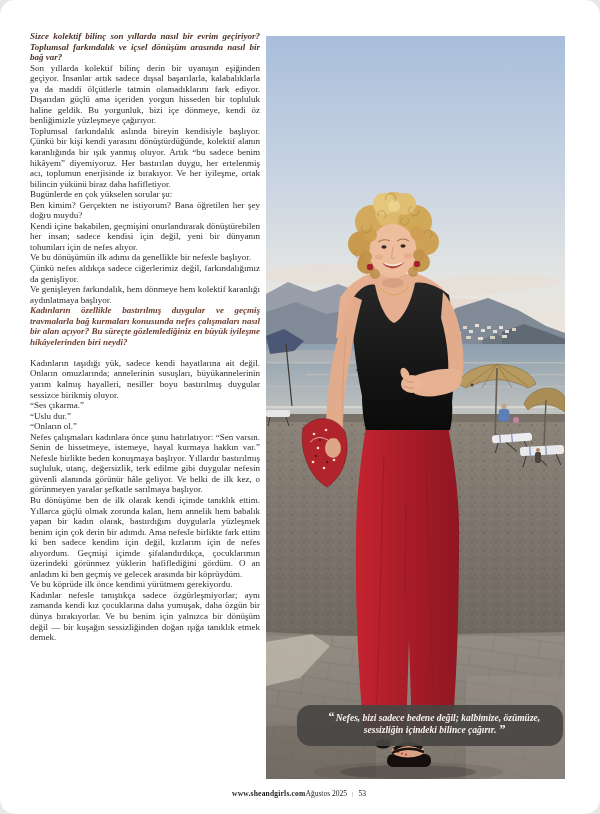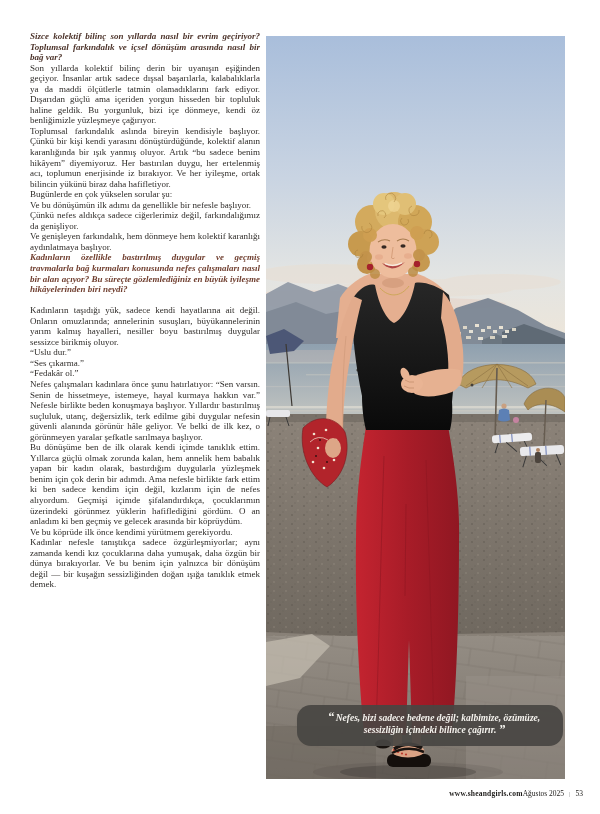--- a/index.html
+++ b/index.html
@@ -1,55 +1,57 @@
 <!DOCTYPE html>
 <html lang="tr"><head>
 <meta charset="utf-8">
 <style>
   html,body{margin:0;padding:0;background:#e8e8e8;}
   .page{position:relative;width:600px;height:814px;background:#ffffff;
-        font-family:"Liberation Serif",serif;overflow:hidden;margin:0 auto;}
+        font-family:"Liberation Serif",serif;overflow:hidden;margin:0 auto;border-radius:15px;}
   .text-col{position:absolute;left:30px;top:31px;width:230px;
             font-size:9px;line-height:10.55px;color:#2f2c29;text-align:justify;
             -webkit-hyphens:auto;hyphens:auto;}
   .text-col p{margin:0;}
   .text-col p.q{font-weight:bold;font-style:italic;color:#4d342b;}
   .text-col p.q2{color:#714031;margin-bottom:10.5px;}
   .photo{position:absolute;left:266px;top:36px;width:299px;height:743px;overflow:hidden;background:#cfd8e4;}
   .photo svg{display:block;}
   .quote-box{position:absolute;left:31px;top:669px;width:266px;height:41px;
              background:rgba(72,69,66,0.92);border-radius:14px;
              color:#f5f3ee;font-style:italic;font-weight:bold;text-align:center;
              font-size:9.5px;line-height:12px;box-sizing:border-box;padding:7px 6px 0 14px;}
   .qmark{font-size:13px;font-weight:900;letter-spacing:-1px;line-height:0;}
   .footer{position:absolute;left:15px;right:17px;top:789px;display:flex;
-          justify-content:flex-end;align-items:baseline;
+          justify-content:center;align-items:baseline;
           font-size:7.5px;color:#1d1b19;}
   .footer-left{font-weight:bold;letter-spacing:.2px;}
   .footer-right{display:flex;align-items:baseline;}
   .sep{margin:0 5px;color:#8a8a8a;font-size:7px;}
 </style>
 </head>
 <body>
 
 <div class="page">
 
   <div class="text-col">
     <p class="q">Sizce kolektif bilinç son yıllarda nasıl bir evrim geçiriyor? Toplumsal farkındalık ve içsel dönüşüm arasında nasıl bir bağ var?</p>
     <p>Son yıllarda kolektif bilinç derin bir uyanışın eşiğinden geçiyor. İnsanlar artık sadece dışsal başarılarla, kalabalıklarla ya da maddi ölçütlerle tatmin olamadıklarını fark ediyor. Dışarıdan güçlü ama içeriden yorgun hisseden bir topluluk haline geldik. Bu yorgunluk, bizi içe dönmeye, kendi öz benliğimizle yüzleşmeye çağırıyor.</p>
     <p>Toplumsal farkındalık aslında bireyin kendisiyle başlıyor. Çünkü bir kişi kendi yarasını dönüştürdüğünde, kolektif alanın karanlığında bir ışık yanmış oluyor. Artık “bu sadece benim hikâyem” diyemiyoruz. Her bastırılan duygu, her ertelenmiş acı, toplumun enerjisinde iz bırakıyor. Ve her iyileşme, ortak bilincin yükünü biraz daha hafifletiyor.</p>
     <p>Bugünlerde en çok yükselen sorular şu:</p>
+    <p>Ben kimim? Gerçekten ne istiyorum? Bana öğretilen her şey doğru muydu?</p>
+    <p>Kendi içine bakabilen, geçmişini onurlandırarak dönüştürebilen her insan; sadece kendisi için değil, yeni bir dünyanın tohumları için de nefes alıyor.</p>
     <p>Ve bu dönüşümün ilk adımı da genellikle bir nefesle başlıyor.</p>
     <p>Çünkü nefes aldıkça sadece ciğerlerimiz değil, farkındalığımız da genişliyor.</p>
     <p>Ve genişleyen farkındalık, hem dönmeye hem kolektif karanlığı aydınlatmaya başlıyor.</p>
     <p class="q q2">Kadınların özellikle bastırılmış duygular ve geçmiş travmalarla bağ kurmaları konusunda nefes çalışmaları nasıl bir alan açıyor? Bu süreçte gözlemlediğiniz en büyük iyileşme hikâyelerinden biri neydi?</p>
     <p>Kadınların taşıdığı yük, sadece kendi hayatlarına ait değil. Onların omuzlarında; annelerinin susuşları, büyükannelerinin yarım kalmış hayalleri, nesiller boyu bastırılmış duygular sessizce birikmiş oluyor.</p>
+    <p>“Ses çıkarma.”</p>
     <p>“Uslu dur.”</p>
-    <p>“Ses çıkarma.”</p>
-    <p>“Fedakâr ol.”</p>
+    <p>“Onların ol.”</p>
     <p>Nefes çalışmaları kadınlara önce şunu hatırlatıyor: “Sen varsın. Senin de hissetmeye, istemeye, hayal kurmaya hakkın var.” Nefesle birlikte beden konuşmaya başlıyor. Yıllardır bastırılmış suçluluk, utanç, değersizlik, terk edilme gibi duygular nefesin güvenli alanında görünür hâle geliyor. Ve belki de ilk kez, o görünmeyen yaralar şefkatle sarılmaya başlıyor.</p>
     <p>Bu dönüşüme ben de ilk olarak kendi içimde tanıklık ettim. Yıllarca güçlü olmak zorunda kalan, hem annelik hem babalık yapan bir kadın olarak, bastırdığım duygularla yüzleşmek benim için çok derin bir adımdı. Ama nefesle birlikte fark ettim ki ben sadece kendim için değil, kızlarım için de nefes alıyordum. Geçmişi içimde şifalandırdıkça, çocuklarımın üzerindeki görünmez yüklerin hafiflediğini gördüm. O an anladım ki ben geçmiş ve gelecek arasında bir köprüydüm.</p>
     <p>Ve bu köprüde ilk önce kendimi yürütmem gerekiyordu.</p>
     <p>Kadınlar nefesle tanıştıkça sadece özgürleşmiyorlar; aynı zamanda kendi kız çocuklarına daha yumuşak, daha özgün bir dünya bırakıyorlar. Ve bu benim için yalnızca bir dönüşüm değil — bir kuşağın sessizliğinden doğan ışığa tanıklık etmek demek.</p>
   </div>
 
   <div class="photo">
     <svg viewBox="0 0 299 743" width="299" height="743" xmlns="http://www.w3.org/2000/svg">
       <defs>
         <linearGradient id="sky" x1="0" y1="0" x2="0" y2="1">

